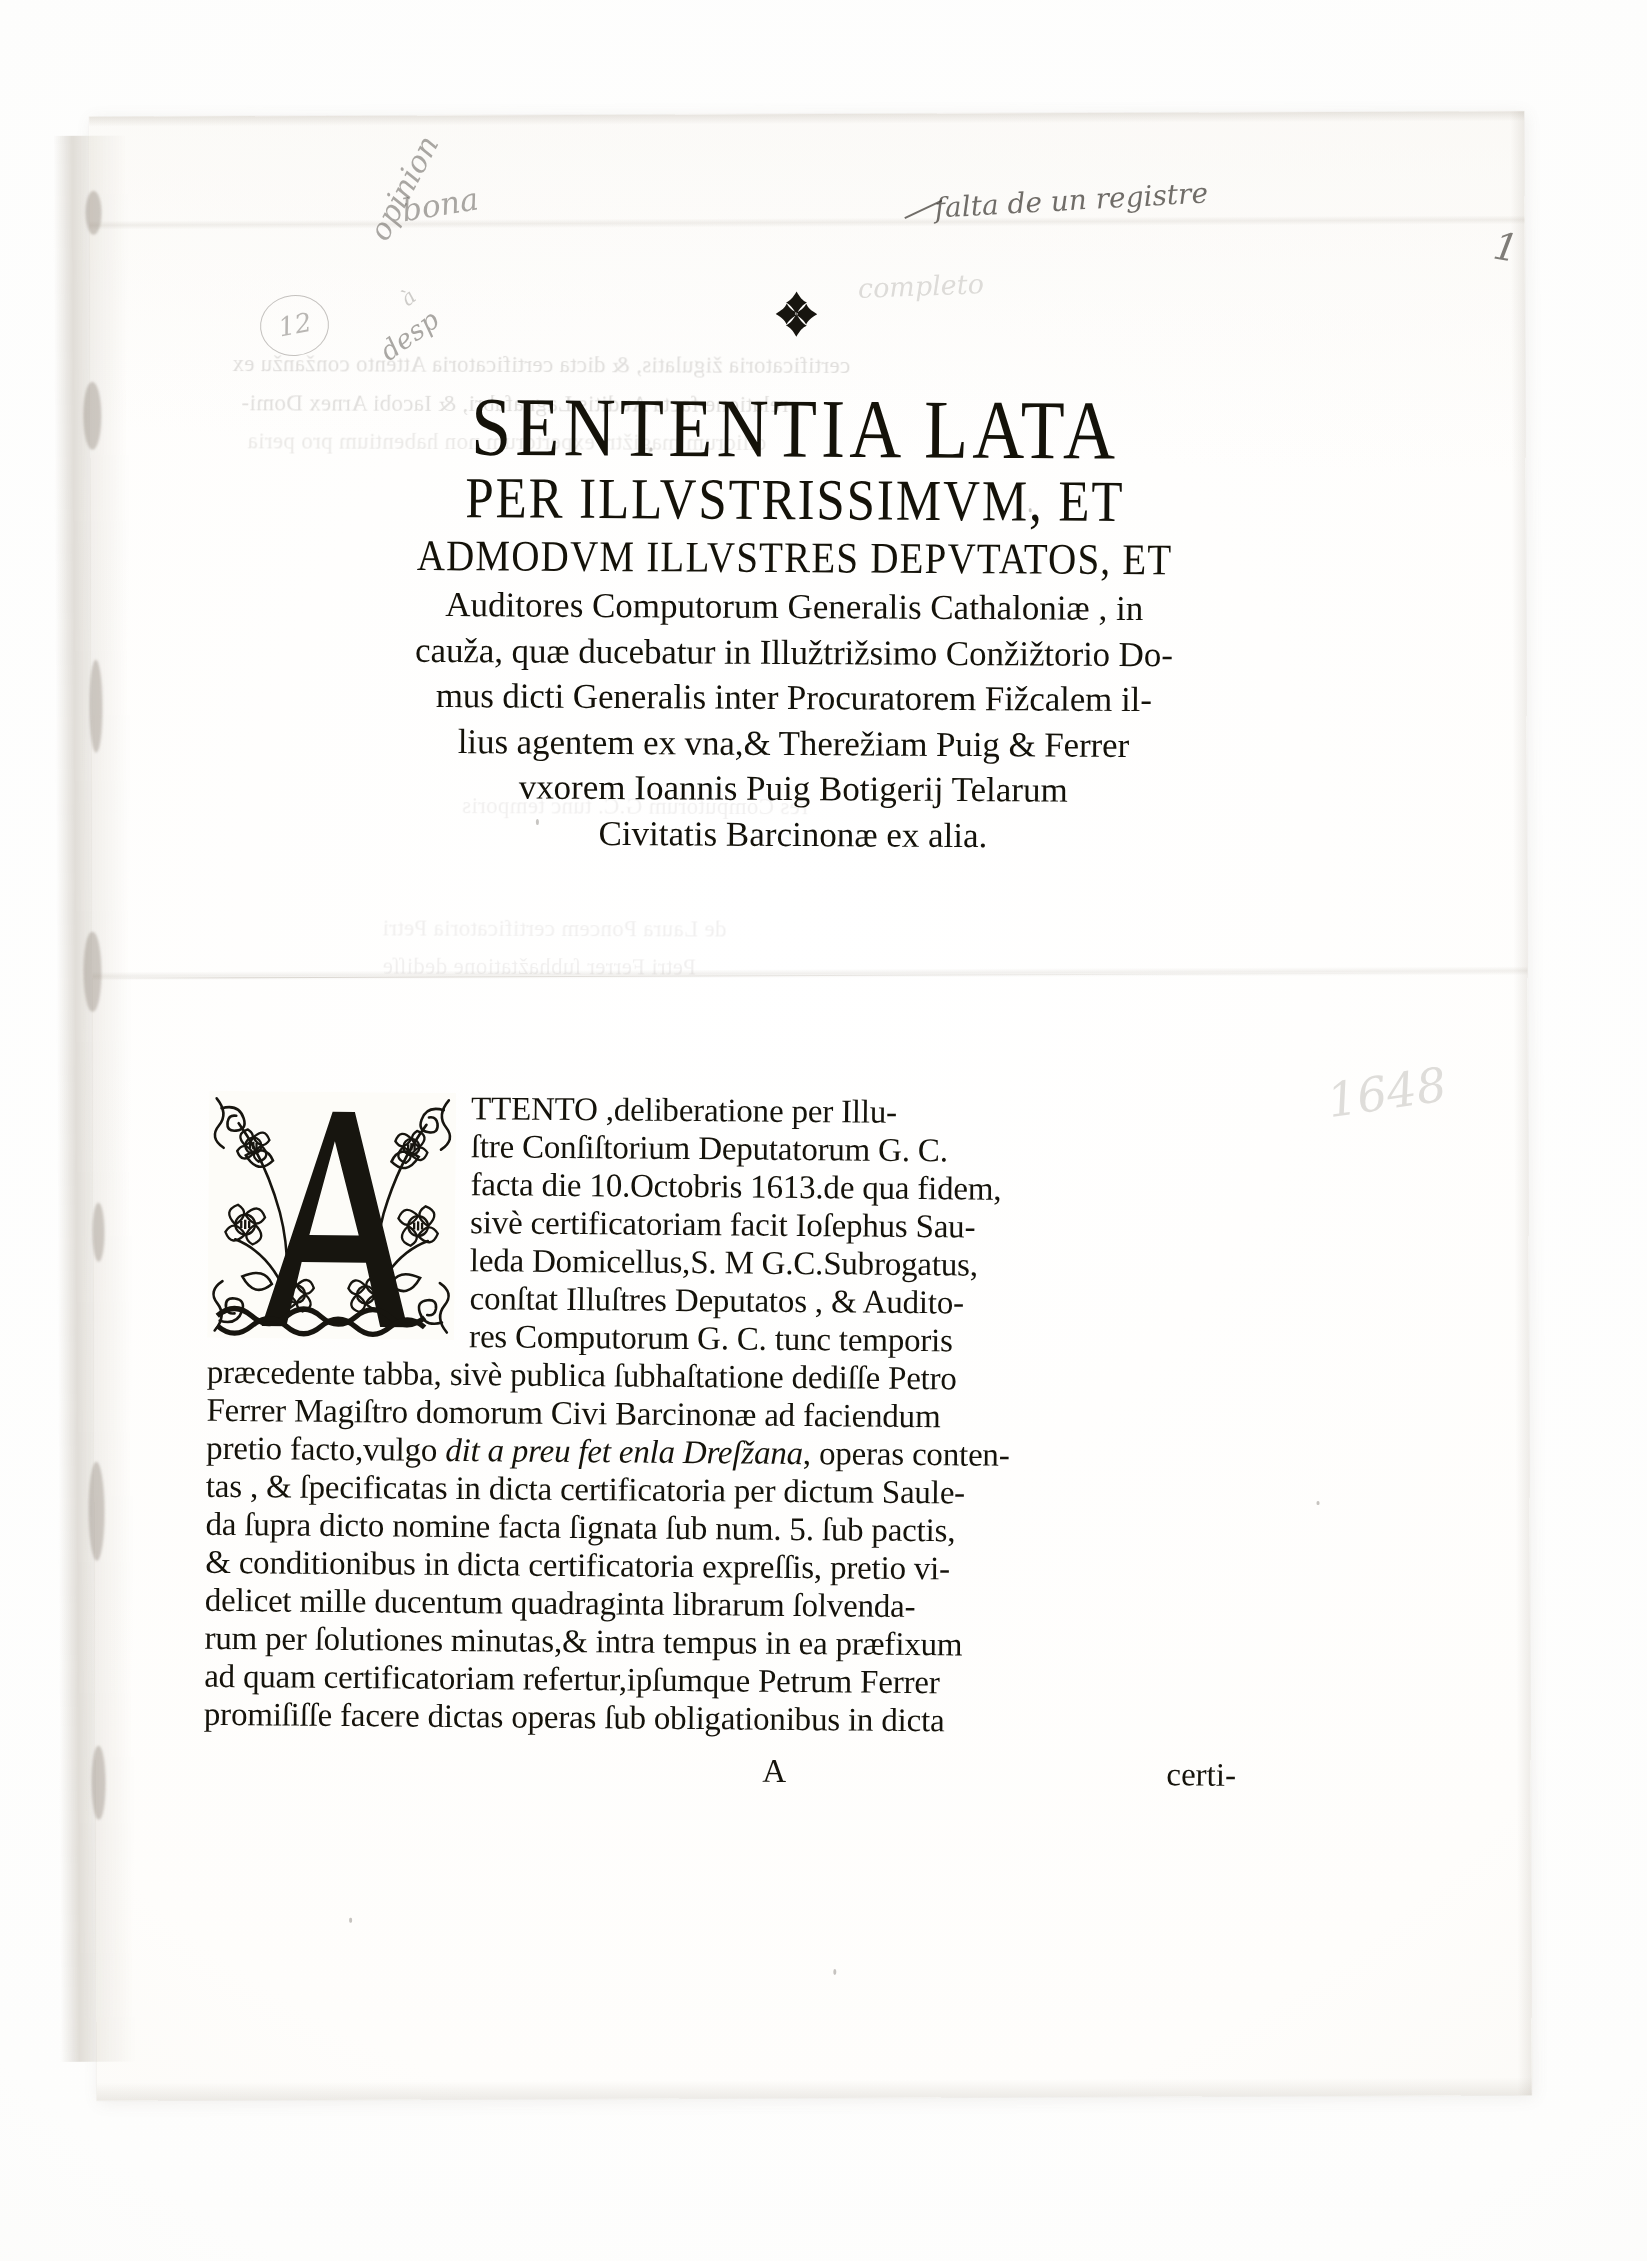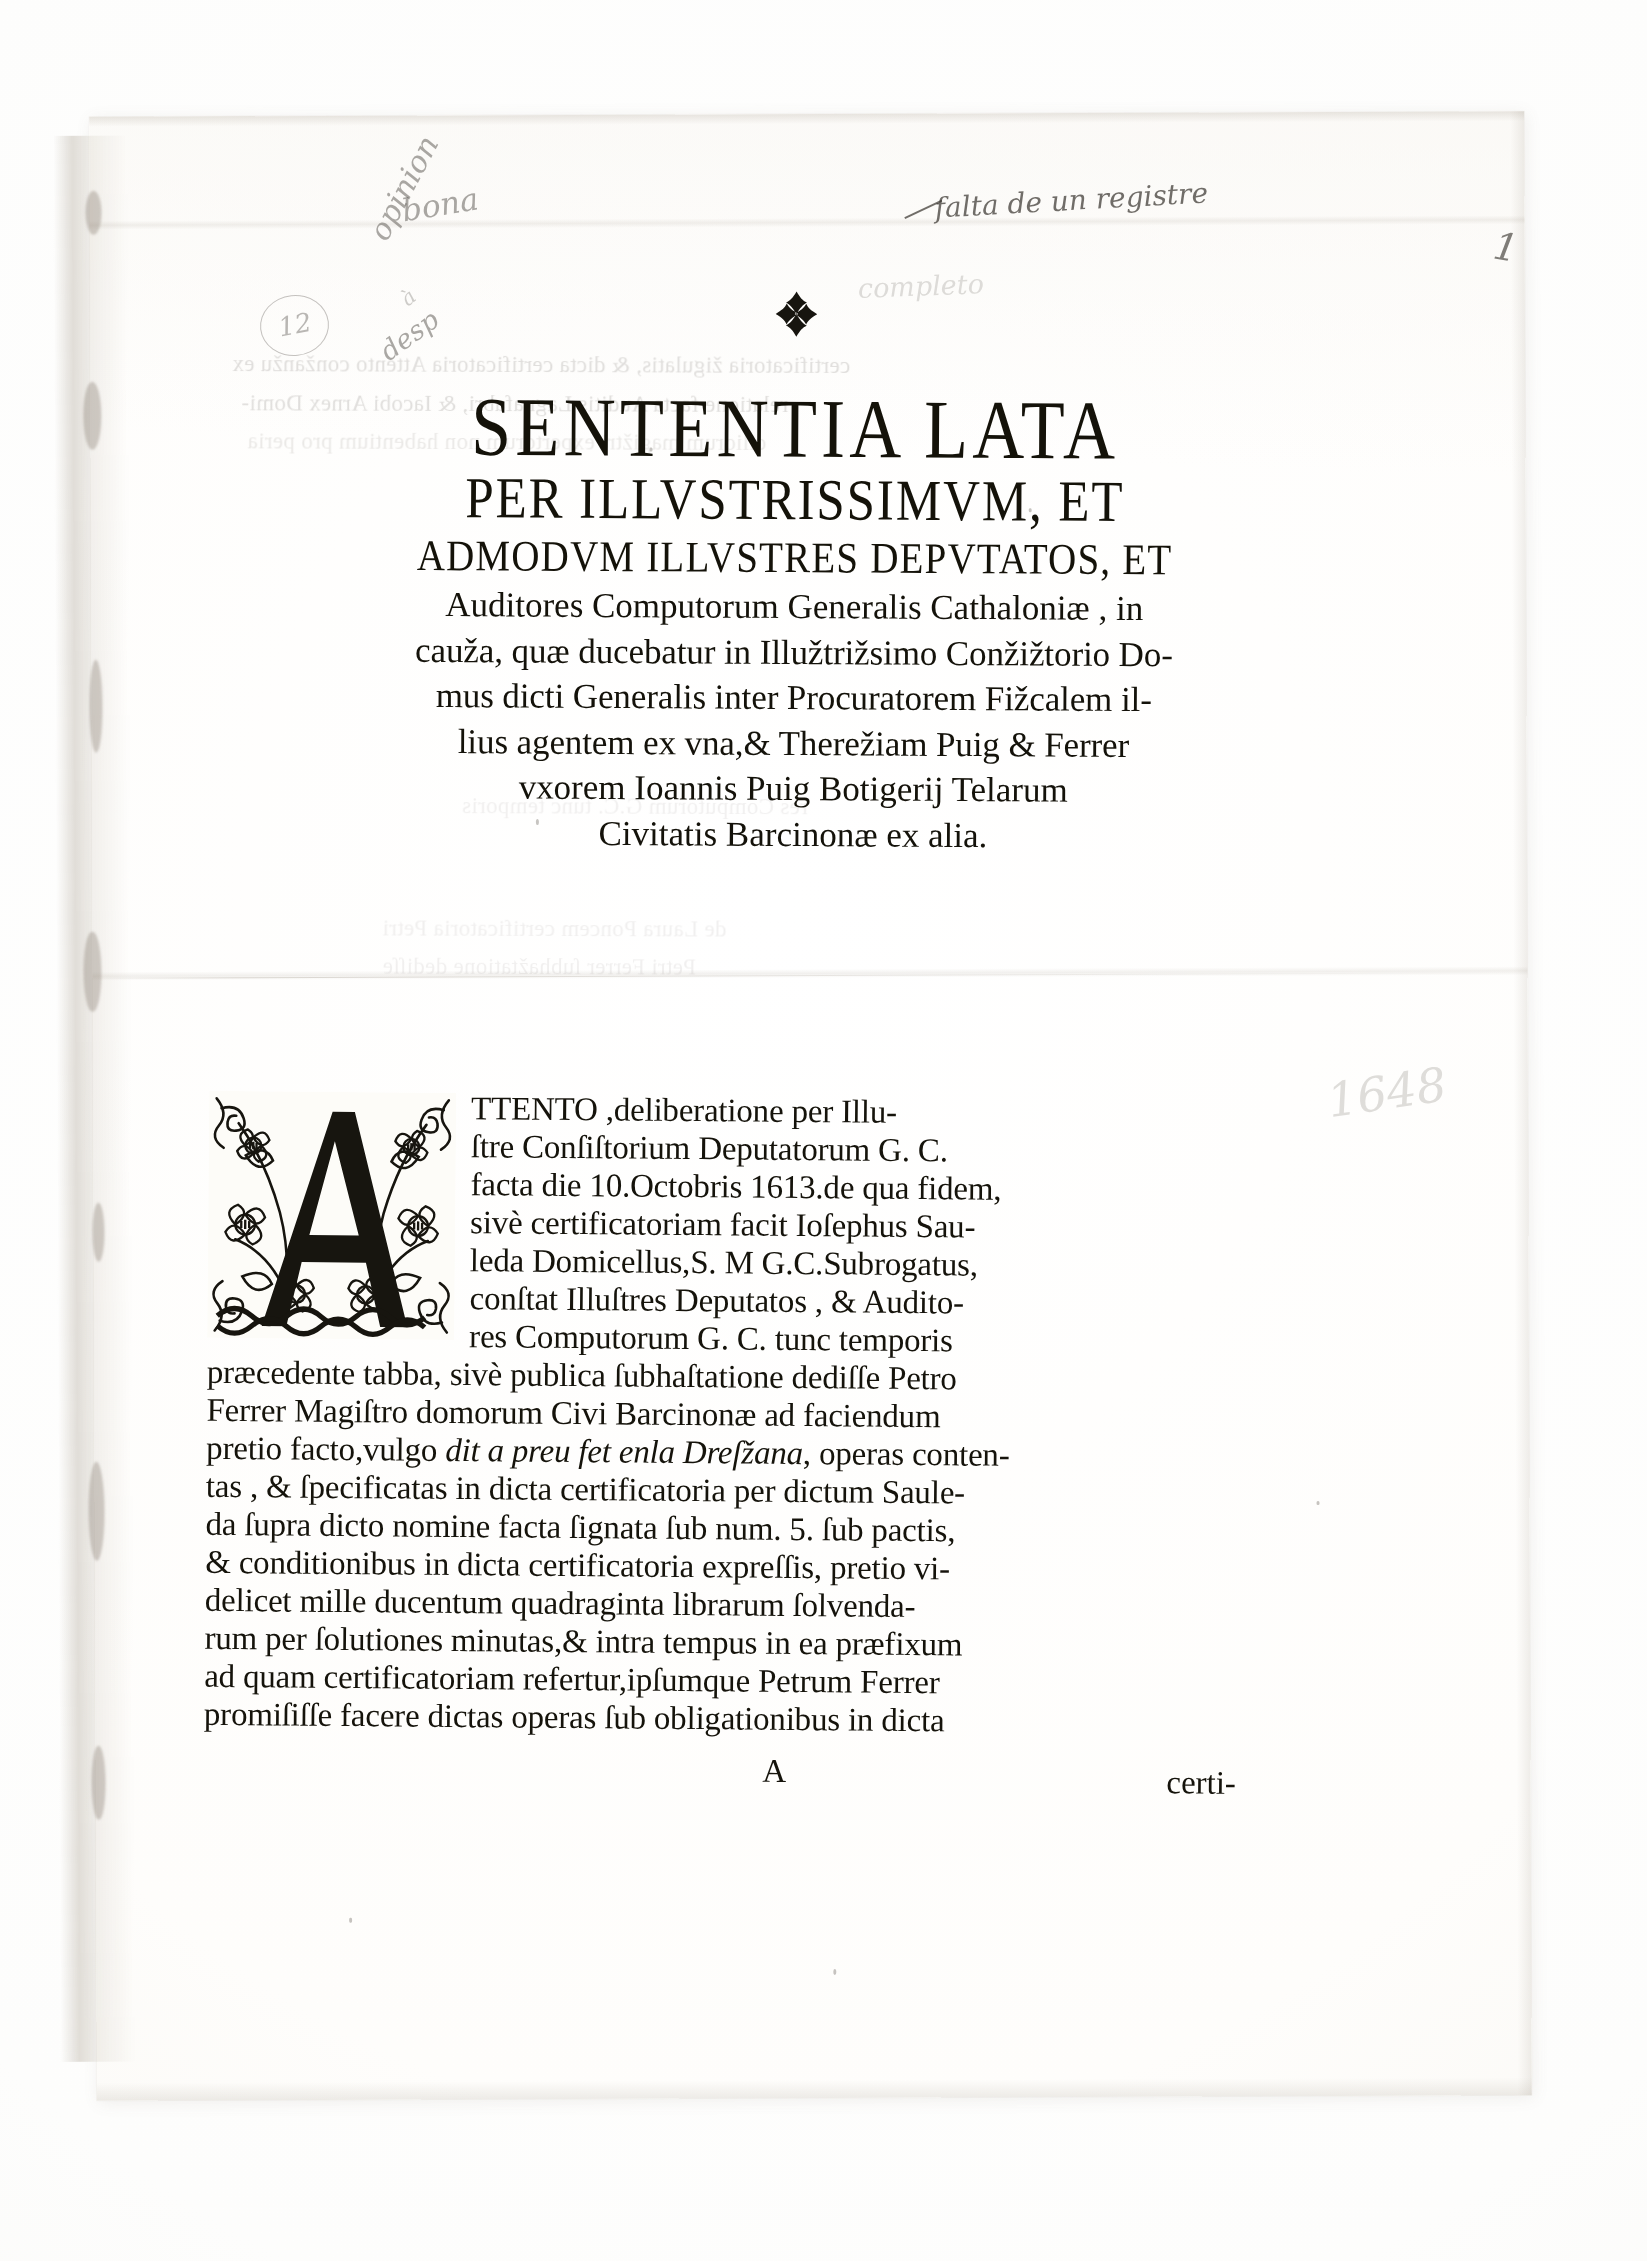--- a/index.html
+++ b/index.html
@@ -141,21 +141,21 @@
     letter-spacing:-0.2px;
   }
   .bline.ind{padding-left:254px;}
   .vern{font-style:italic;}
 
   #sig-line{
     margin-top:11px;position:relative;height:43px;
     font-family:"Liberation Serif", serif;font-size:33px;color:#15130b;
   }
   #sig-mark{position:absolute;left:559px;top:3.7px;}
-  #catchword{position:absolute;left:963px;top:12px;}
+  #catchword{position:absolute;left:963px;top:4px;}
 
   
   .pencil{
     position:absolute;
     font-family:"DejaVu Serif", serif;
     font-style:italic;
     color:rgba(92,88,82,.52);
     white-space:nowrap;
     pointer-events:none;
   }

